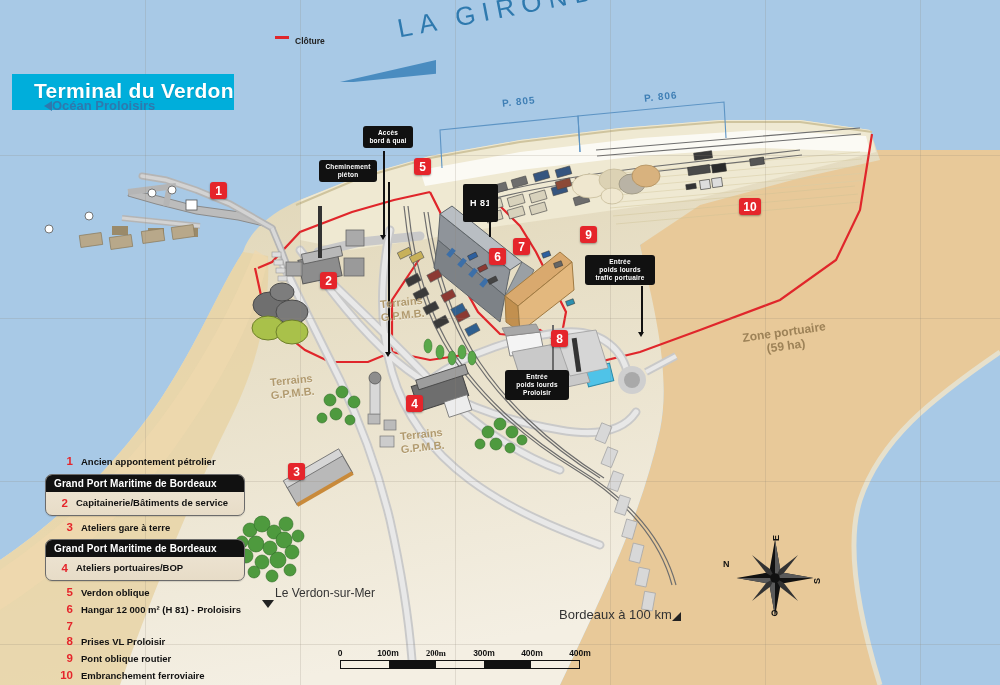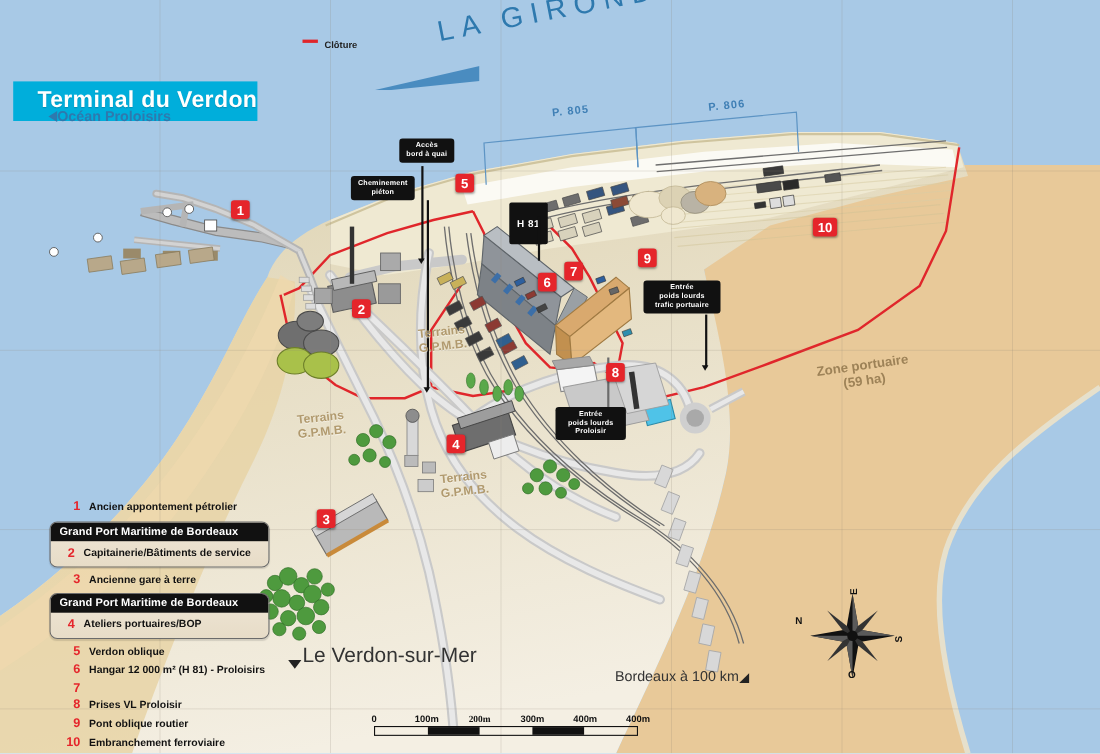--- a/index.html
+++ b/index.html
@@ -52,21 +52,21 @@
   .mk{position:absolute;background:#e5252b;color:#fff;font-weight:bold;font-size:12px;
     border-radius:3px;width:17px;height:17px;display:flex;align-items:center;justify-content:center;
     box-shadow:0 1px 2px rgba(0,0,0,.35);}
   .mk.w2{width:22px;}
 
   
   .gl{position:absolute;color:#b19a6e;font-size:11px;font-weight:bold;line-height:1.15;
     text-align:center;text-shadow:0 1px 0 rgba(255,255,255,.45);}
   .zone-lbl{position:absolute;color:#9d8257;font-size:12px;font-weight:bold;text-align:center;
     line-height:1.2;transform:rotate(-8deg);}
-  .town{position:absolute;color:#333;font-size:19px;}
+  .town{position:absolute;color:#333;font-size:12px;}
   .town-arrow{position:absolute;width:0;height:0;border-left:6px solid transparent;
     border-right:6px solid transparent;border-top:8px solid #222;}
   .bdx{position:absolute;color:#333;font-size:13px;}
   .bdx-arrow{position:absolute;width:0;height:0;border-left:9px solid transparent;
     border-bottom:9px solid #222;}
 
   
   .compass{position:absolute;width:96px;height:96px;transform:rotate(-90deg);}
   .cmp-lbl{position:absolute;font-size:9px;font-weight:bold;color:#111;}
 
@@ -530,21 +530,21 @@
     <div class="lg-box">
       <div class="lg-box-hd">Grand Port Maritime de Bordeaux</div>
       <div class="lg-box-bd">
         <span class="lg-num">2</span>
         <span class="lg-txt">Capitainerie/Bâtiments de service</span>
       </div>
     </div>
 
     <div class="lg-row">
       <span class="lg-num">3</span>
-      <span class="lg-txt">Ancienne gare à terre</span>
+      <span class="lg-txt">Ateliers gare à terre</span>
     </div>
 
     <div class="lg-box">
       <div class="lg-box-hd">Grand Port Maritime de Bordeaux</div>
       <div class="lg-box-bd">
         <span class="lg-num">4</span>
         <span class="lg-txt">Ateliers portuaires/BOP</span>
       </div>
     </div>
 

